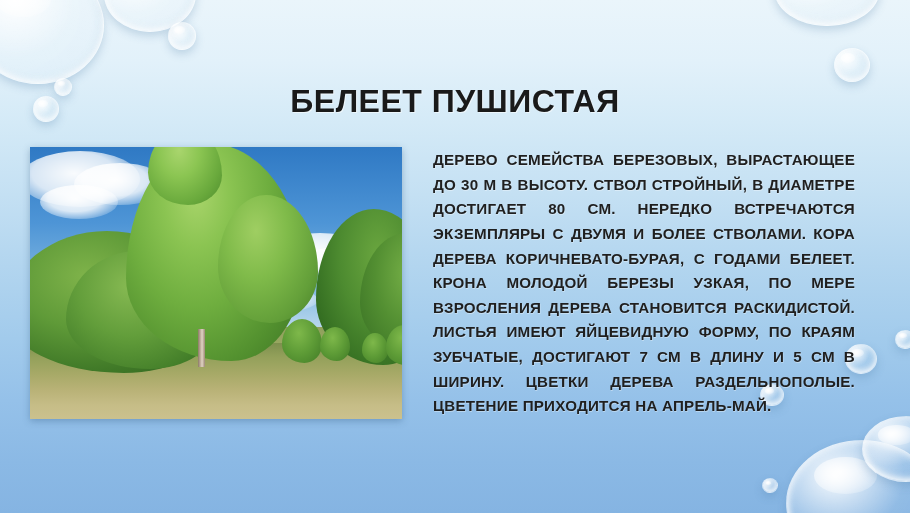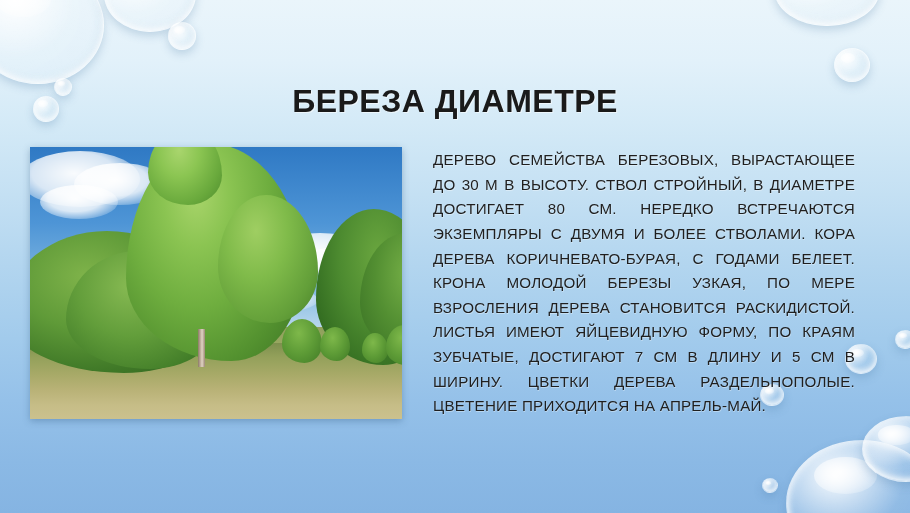--- a/index.html
+++ b/index.html
@@ -236,21 +236,21 @@
   #small-tree-3 { left: 332px; bottom: 56px; width: 26px; height: 30px; }
   #small-tree-4 { left: 356px; bottom: 54px; width: 36px; height: 40px; }
 
   
   #body-text {
     position: absolute;
     left: 433px;
     top: 148px;
     width: 422px;
     font-size: 15.2px;
-    font-weight: normal;
+    font-weight: bold;
     line-height: 1.62;
     color: #1f1f1f;
     text-align: justify;
     text-justify: inter-word;
     letter-spacing: 0.2px;
     text-shadow: 0.5px 0.5px 0 rgba(255,255,255,0.35);
   }
 </style>
 </head>
 <body>
@@ -266,21 +266,21 @@
   <div class="drop" id="drop-tr-big"></div>
   <div class="drop" id="drop-tr-mid"></div>
 
   <div class="drop" id="drop-br-huge"></div>
   <div class="drop" id="drop-br-big"></div>
   <div class="drop" id="drop-br-mid"></div>
   <div class="drop" id="drop-br-small"></div>
   <div class="drop" id="drop-br-tiny"></div>
   <div class="drop" id="drop-br-tiny2"></div>
 
-  <h1 id="slide-title">БЕРЕЗА ДИАМЕТРЕ</h1>
+  <h1 id="slide-title">БЕЛЕЕТ ПУШИСТАЯ</h1>
 
   <div id="photo-frame">
     <div id="photo" aria-label="Фотография березы пушистой на лугу под голубым небом">
       <div class="cloud" id="cloud-1"></div>
       <div class="cloud" id="cloud-2"></div>
       <div class="cloud" id="cloud-3"></div>
       <div class="cloud" id="cloud-4"></div>
       <div class="cloud" id="cloud-5"></div>
       <div class="cloud" id="cloud-6"></div>
       <div class="cloud" id="cloud-7"></div>

